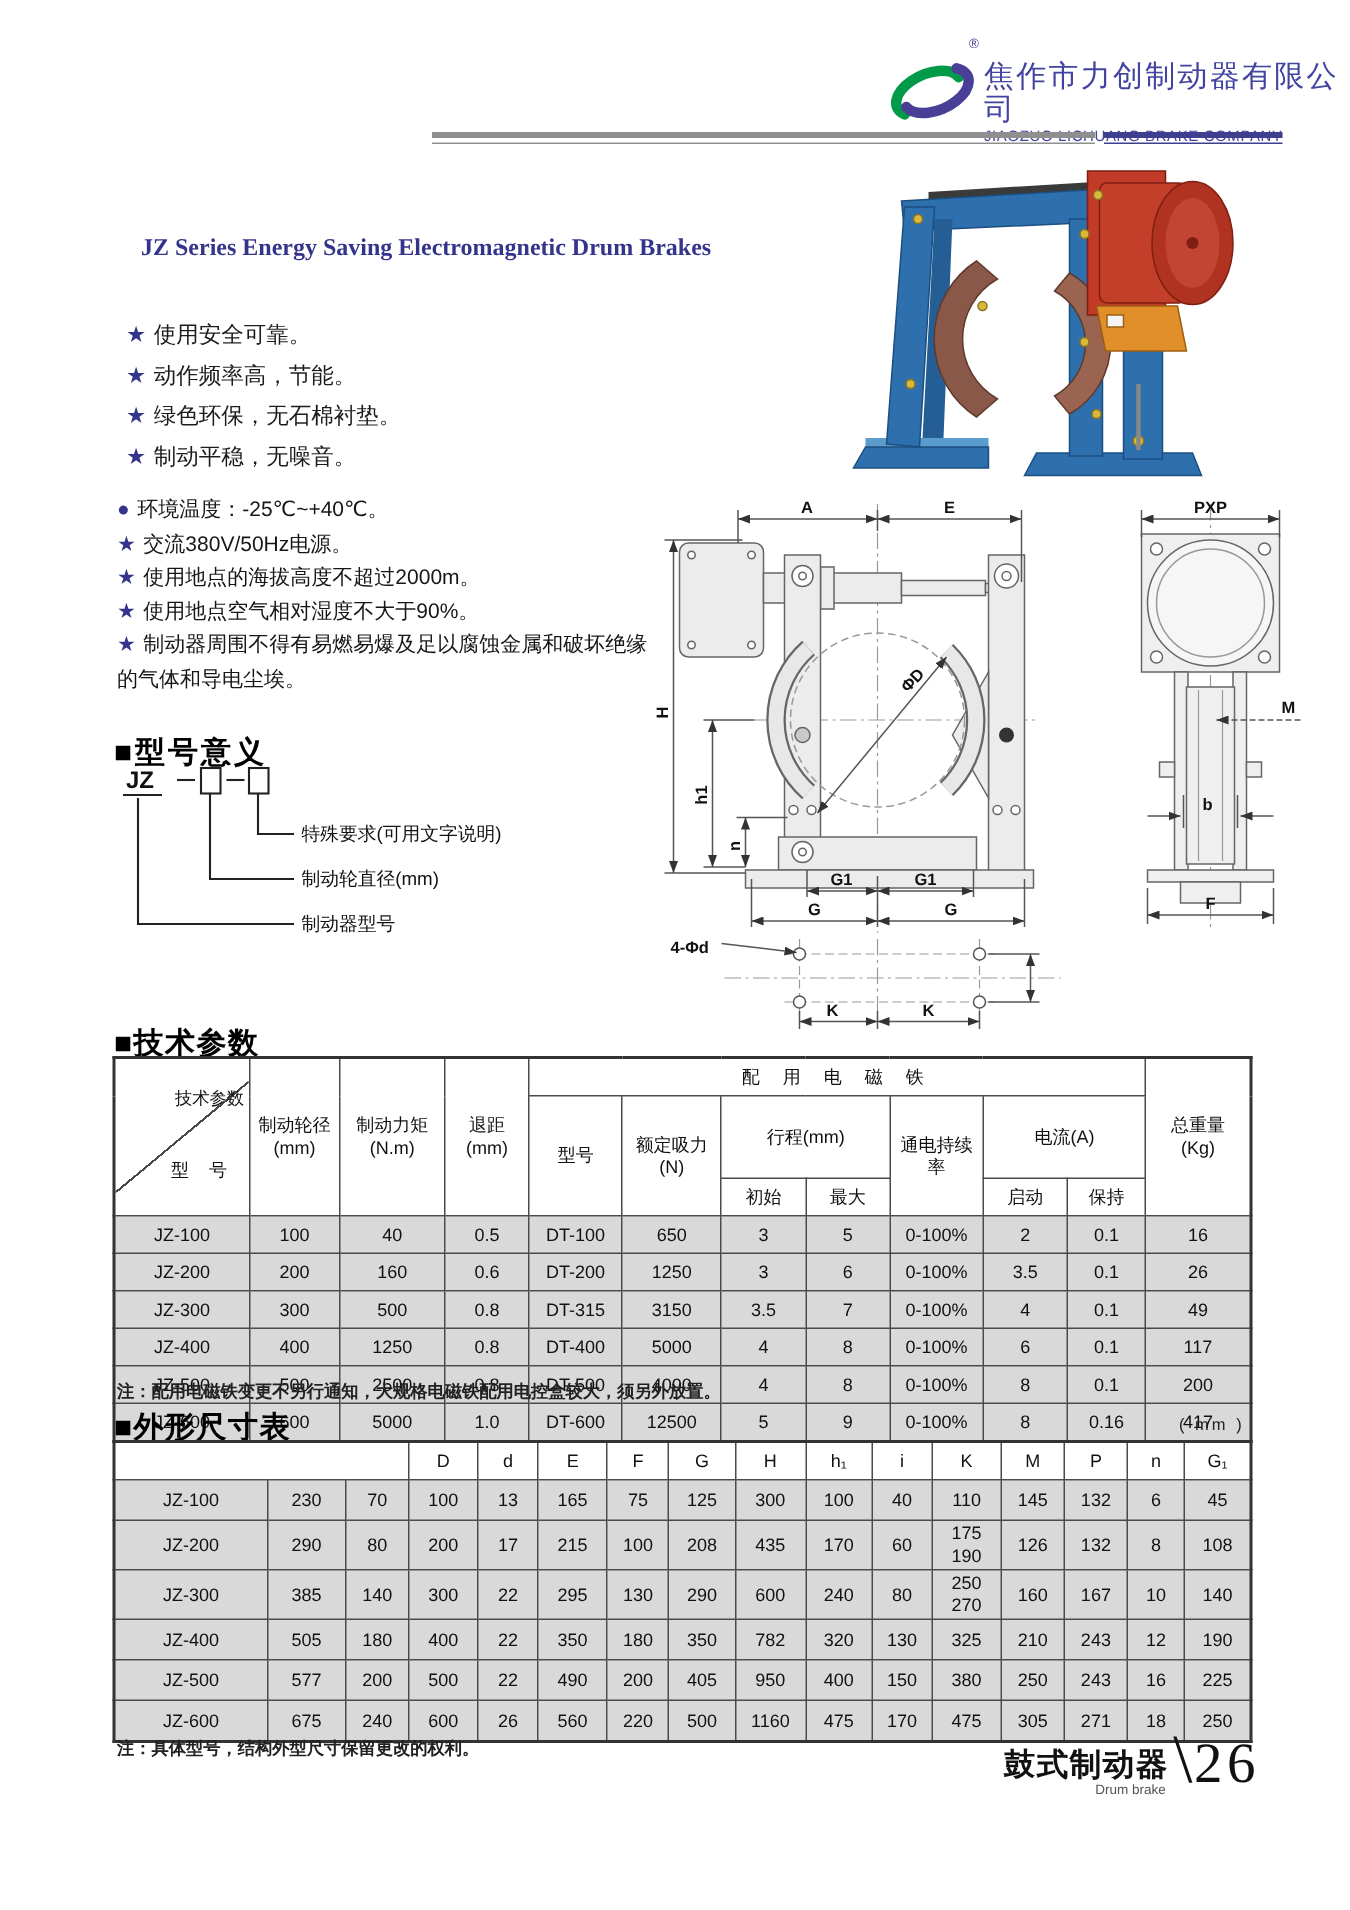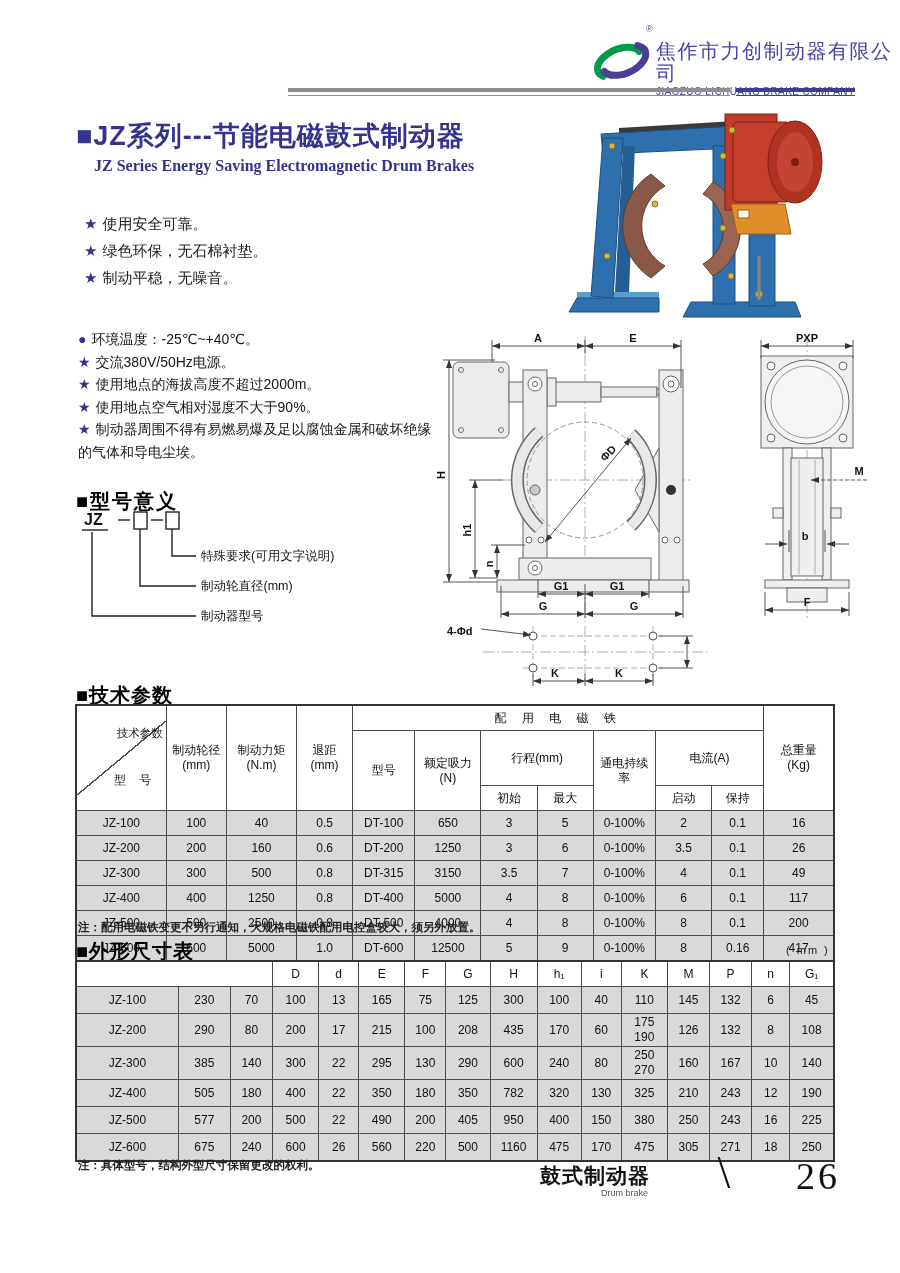--- a/index.html
+++ b/index.html
@@ -61,21 +61,21 @@
   .diag{padding:0;}
   .diag-box{position:relative;width:100%;height:74px;
      background:linear-gradient(to bottom right,transparent calc(50% - .7px),#4a4a4a calc(50% - .7px),#4a4a4a calc(50% + .7px),transparent calc(50% + .7px));}
   .diag-top{position:absolute;top:5px;right:3px;font-size:11.5px;}
   .diag-bottom{position:absolute;bottom:7px;left:5px;font-size:12px;letter-spacing:5px;margin-left:32px;}
   .note{position:absolute;left:78px;font-size:11.5px;font-weight:bold;color:#222;}
   .note1{top:920px;}
   .note2{top:1158px;}
 
   
-  .footer{position:absolute;left:540px;top:1150px;width:300px;display:flex;justify-content:space-between;align-items:flex-start;}
+  .footer{position:absolute;left:540px;top:1150px;width:300px;display:flex;justify-content:flex-end;align-items:flex-start;}
   .footer-cn-wrap{text-align:right;margin-top:12px;}
   .footer-cn{font-size:21px;font-weight:bold;color:#111;letter-spacing:1px;}
   .footer-en{font-size:9px;color:#555;margin-top:-2px;margin-right:2px;}
   .footer-slash{font-size:46px;color:#111;margin:0 1px 0 3px;line-height:46px;
                 font-family:"Liberation Serif","DejaVu Serif",serif;}
   .footer-num{font-size:38px;color:#111;letter-spacing:3px;line-height:52px;
               font-family:"Liberation Serif","DejaVu Serif",serif;}
 </style>
 </head>
 <body>
@@ -91,21 +91,20 @@
   <span class="reg-mark">®</span>
   <div class="company">
     <div class="company-cn">焦作市力创制动器有限公司</div>
     <div class="company-en">JIAOZUO LICHUANG BRAKE COMPANY</div>
   </div>
   <div class="rule rule-gray"></div>
   <div class="rule-gray2 rule" style="height:1px"></div>
   <div class="rule rule-purple"></div>
   <div class="rule-purple2 rule" style="height:1px"></div>
 
-  <div class="title-cn">■JZ系列---节能电磁鼓式制动器</div>
   <div class="title-en">JZ Series Energy Saving Electromagnetic Drum Brakes</div>
 
   <svg class="photo" viewBox="0 0 322 216">
     <polygon points="14,186 96,186 96,192 14,192" fill="#5a9ccc"></polygon>
     <polygon points="14,192 96,192 96,206 6,206" fill="#2e6fae" stroke="#1c4f80"></polygon>
     <polygon points="128,196 232,196 238,211 120,211" fill="#2e6fae" stroke="#1c4f80"></polygon>
     <polygon points="56,22 172,15 172,24 56,30" fill="#3a3a3a"></polygon>
     <polygon points="38,28 172,20 172,42 40,48" fill="#2e6fae" stroke="#1c4f80"></polygon>
     <polygon points="40,32 60,32 50,192 28,190" fill="#2e6fae" stroke="#1c4f80"></polygon>
     <polygon points="60,40 72,40 66,186 52,186" fill="#255e94"></polygon>
@@ -128,20 +127,21 @@
         <circle cx="168" cy="170" r="3"></circle>
         <circle cx="169" cy="24" r="3"></circle>
       <circle cx="196" cy="188" r="3.5"></circle>
         <circle cx="92" cy="98" r="3"></circle>
     </g>
     <line x1="196" y1="150" x2="196" y2="194" stroke="#888" stroke-width="3"></line>
   </svg>
 
   <div class="features">
     <div class="item"><span class="bullet">★</span><span>使用安全可靠。</span></div>
+    <div class="item"><span class="bullet">★</span><span>动作频率高，节能。</span></div>
     <div class="item"><span class="bullet">★</span><span>绿色环保，无石棉衬垫。</span></div>
     <div class="item"><span class="bullet">★</span><span>制动平稳，无噪音。</span></div>
   </div>
 
   <div class="specs">
     <div class="item"><span class="bullet">●</span><span>环境温度：-25℃~+40℃。</span></div>
     <div class="item"><span class="bullet">★</span><span>交流380V/50Hz电源。</span></div>
     <div class="item"><span class="bullet">★</span><span>使用地点的海拔高度不超过2000m。</span></div>
     <div class="item"><span class="bullet">★</span><span>使用地点空气相对湿度不大于90%。</span></div>
     <div class="item"><span class="bullet">★</span><span>制动器周围不得有易燃易爆及足以腐蚀金属和破坏绝缘的气体和导电尘埃。</span></div>

